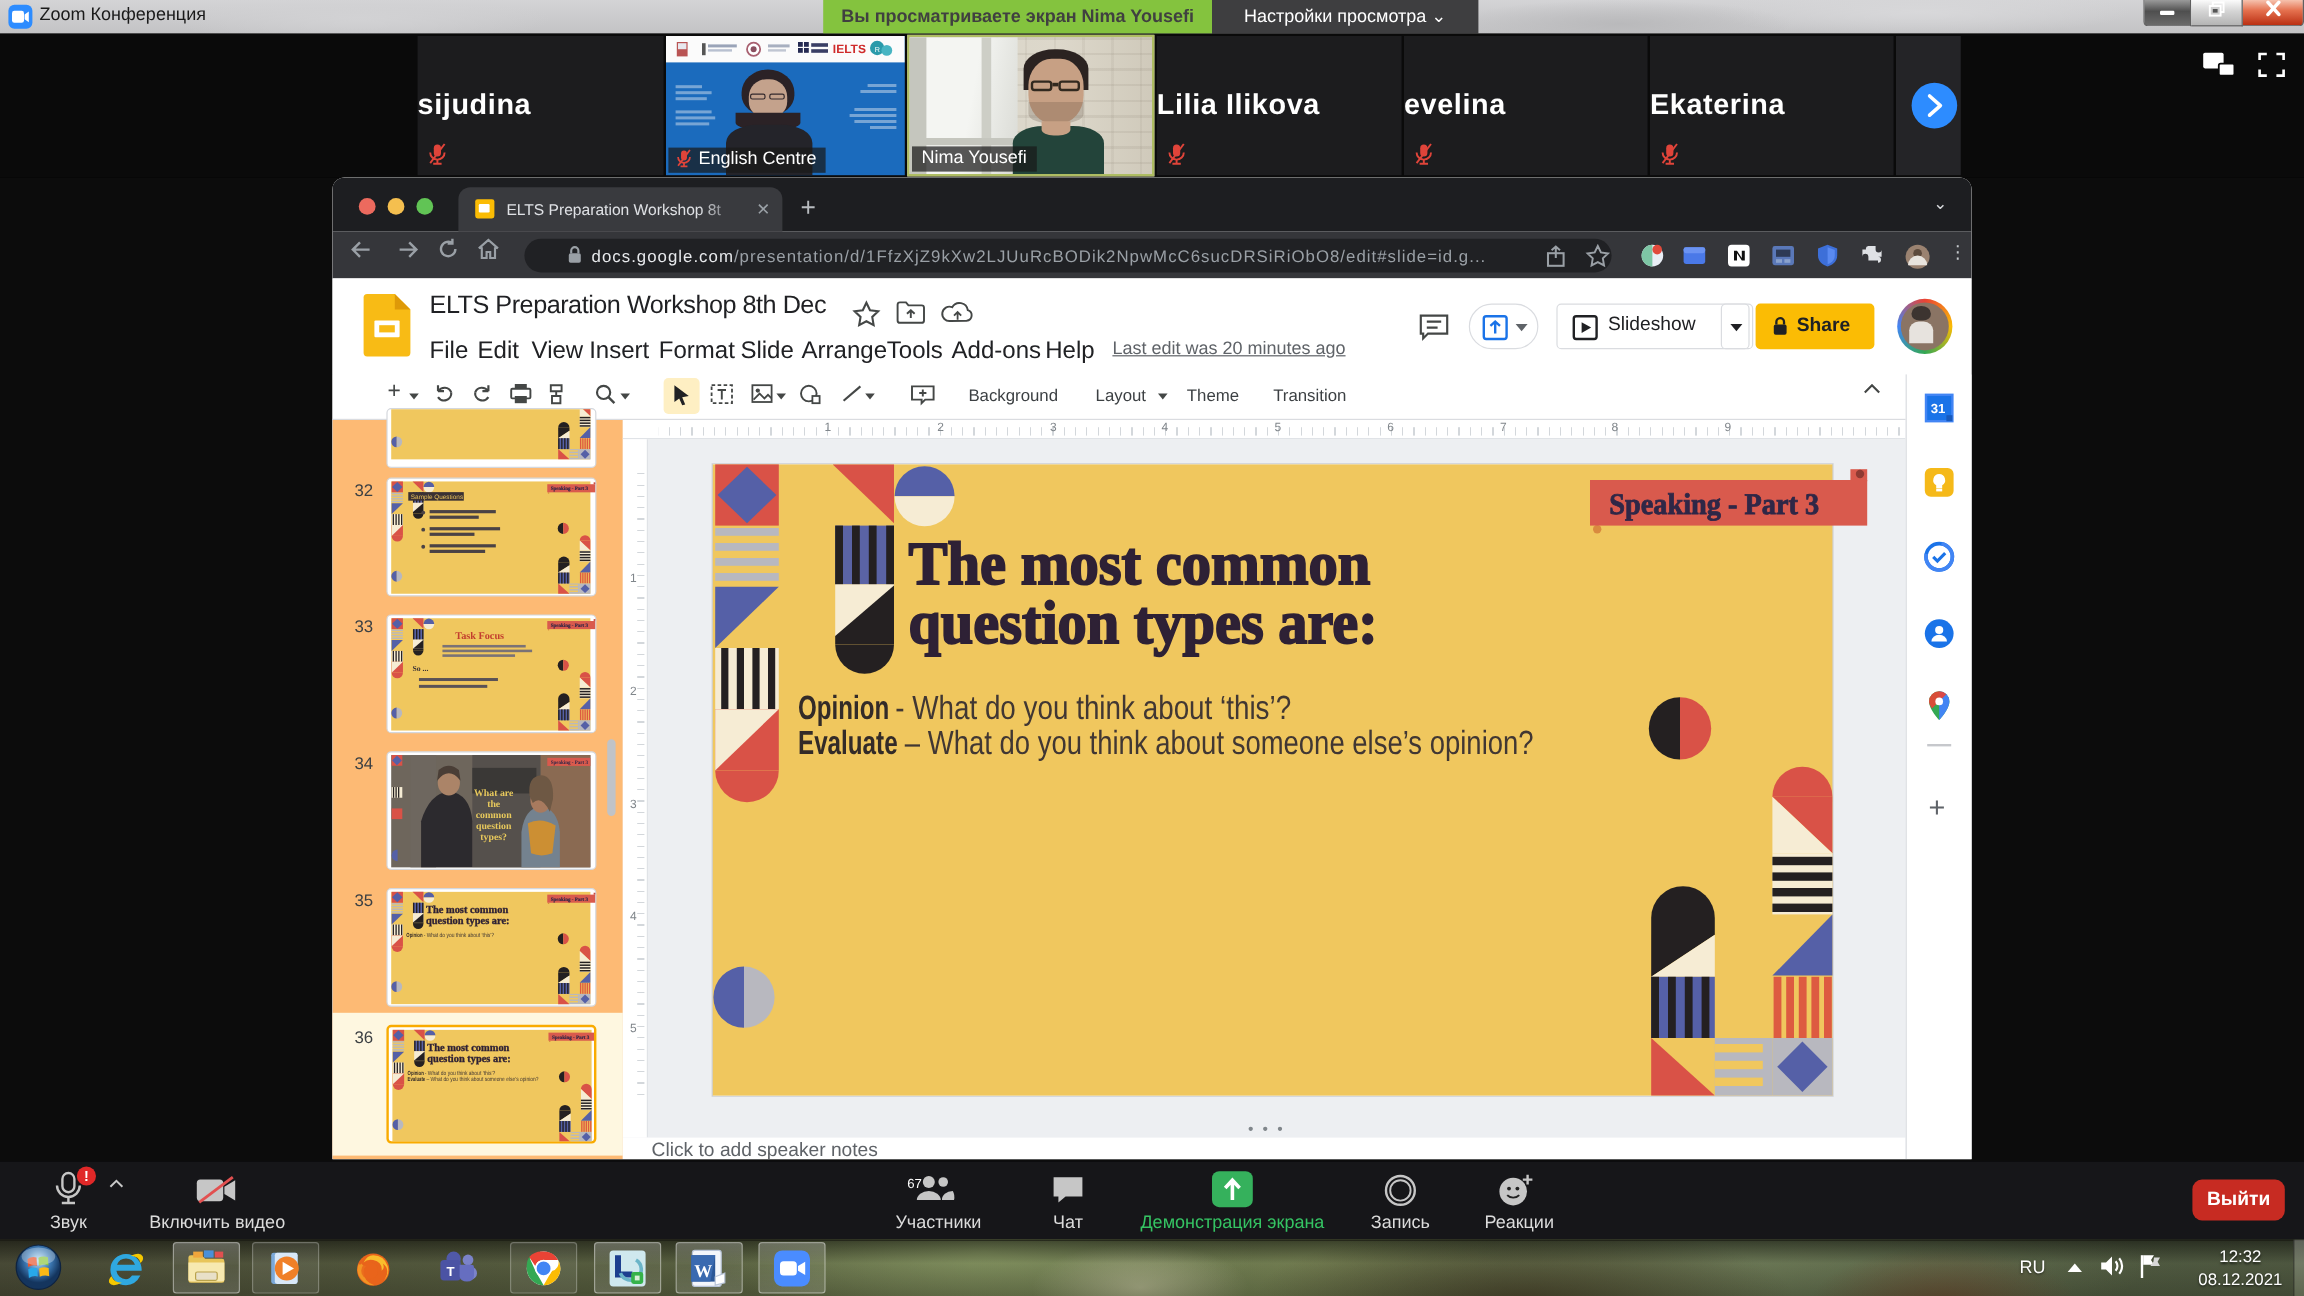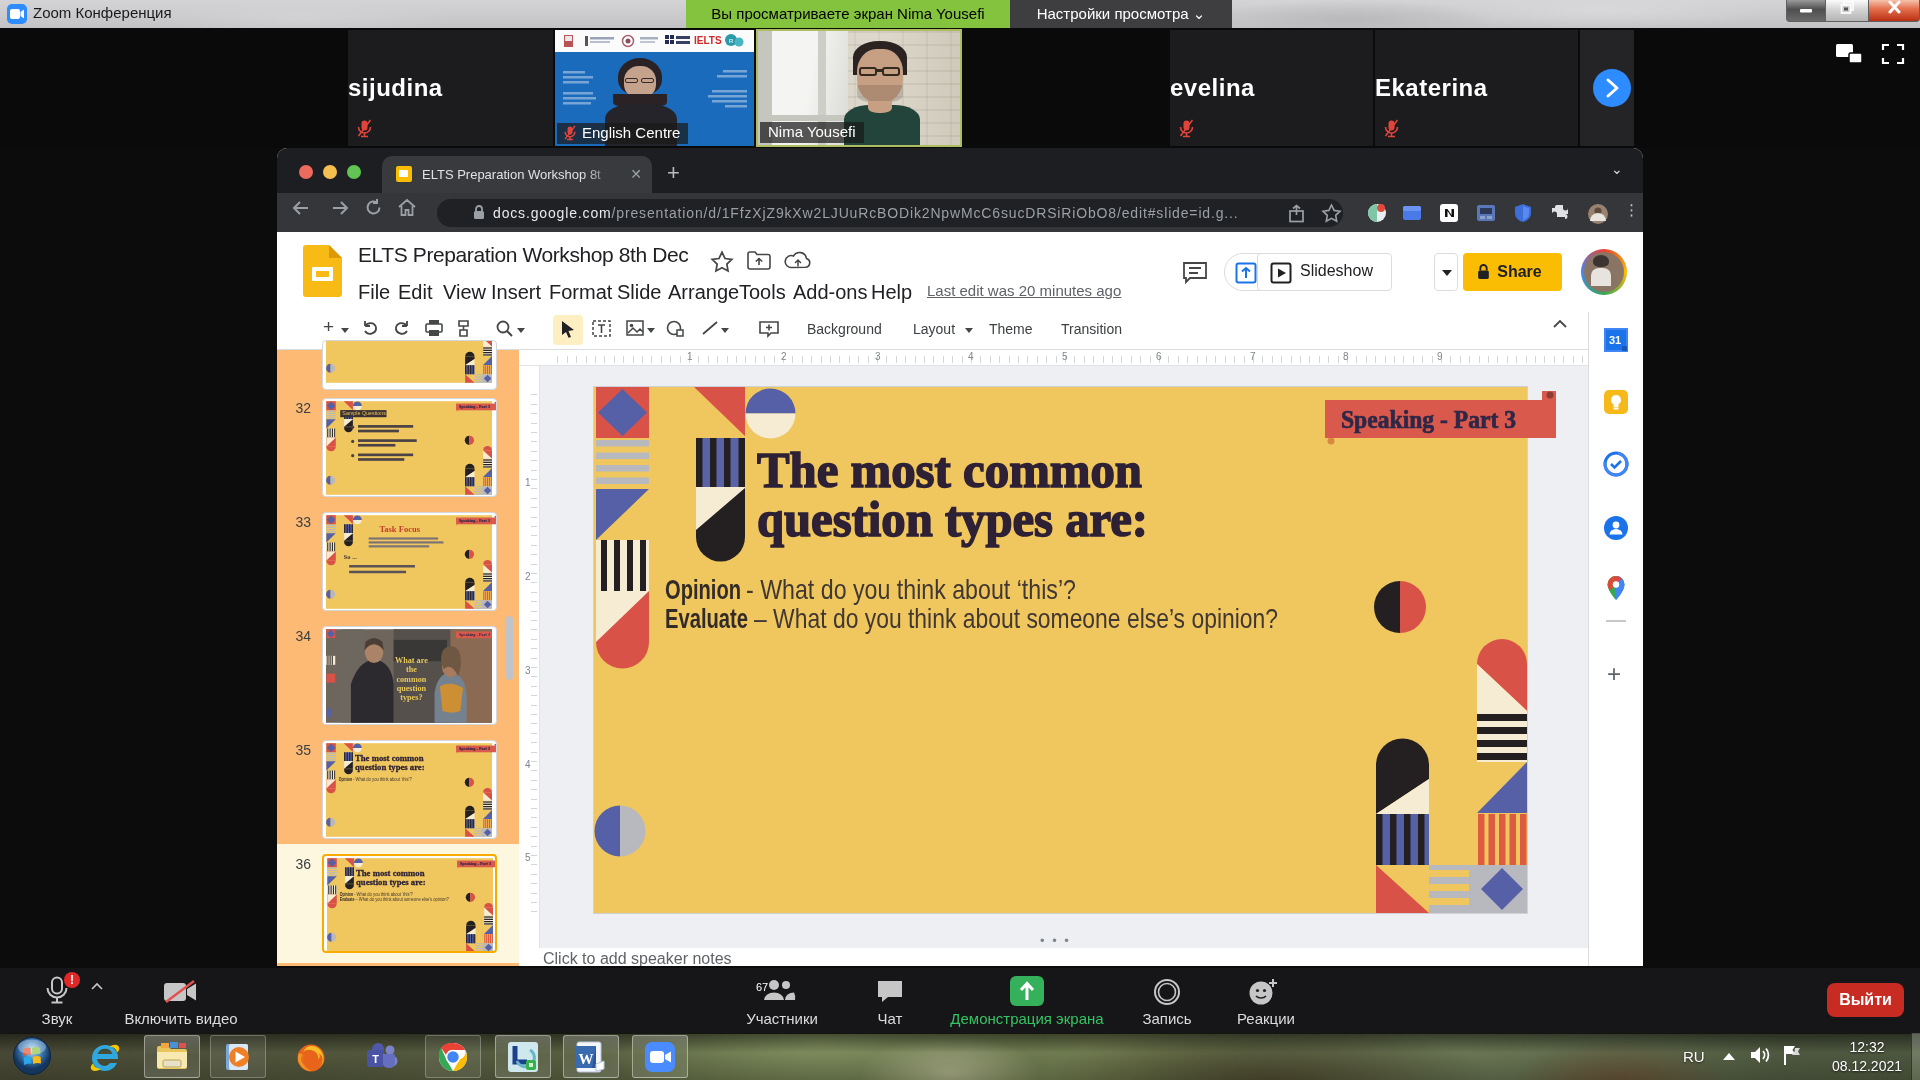--- a/index.html
+++ b/index.html
@@ -9,21 +9,21 @@
 
 #titlebar{position:absolute;left:0;top:0;width:1920px;height:28px;background:radial-gradient(180px 25px at 1350px 20px,#b9b9bb,transparent 80%),radial-gradient(220px 25px at 1600px 10px,#d8d8da,transparent 80%),radial-gradient(200px 28px at 300px 15px,#d2d2d4,transparent 80%),linear-gradient(#d4d4d6,#c3c3c5);}
 #titlebar .zicon{position:absolute;left:7px;top:4px;width:20px;height:20px;border-radius:5px;background:#2d8cff}
 #titlebar .zicon svg{position:absolute;left:3px;top:5px}
 #titlebar .ztext{position:absolute;left:33px;top:4px;font-size:15px;color:#1a1a1a}
 .winbtn{position:absolute;top:0;height:22px;border:1px solid #5f5f5f;border-top:none;text-align:center}
 #btnmin{left:1786px;width:40px;border-radius:0 0 0 4px;background:linear-gradient(#9a9a9a,#4f4f4f 45%,#6a6a6a)}
 #btnmax{left:1826px;width:43px;border-left:none;background:linear-gradient(#fbfbfb,#d4d4d4 45%,#b4b4b4)}
 #btnclose{left:1869px;width:51px;background:linear-gradient(#f6c2ae,#e4704e 42%,#ba2f12);border-radius:0 0 4px 0;border-left:none}
 
-#gbanner{position:absolute;left:686px;top:0;width:324px;height:28px;background:#84c33e;color:#000000;font-weight:normal;font-size:15px;text-align:center;line-height:28px}
+#gbanner{position:absolute;left:686px;top:0;width:324px;height:28px;background:#84c33e;color:#404040;font-weight:bold;font-size:15px;text-align:center;line-height:28px}
 #vsettings{position:absolute;left:1010px;top:0;width:222px;height:28px;background:#3e3e40;color:#fff;font-size:15px;text-align:center;line-height:28px}
 
 #strip{position:absolute;left:0;top:28px;width:1920px;height:120px;background:#0a0a0a}
 .tile{position:absolute;top:2px;height:116px;background:#1c1c1e;overflow:hidden}
 .tname{position:absolute;width:100%;top:44px;font-size:24px;font-weight:bold;color:#fff;letter-spacing:.5px}
 .miclb{position:absolute;left:8px;bottom:8px}
 .badge{position:absolute;left:2px;bottom:2px;background:rgba(25,25,25,.72);color:#fff;font-size:15px;padding:1px 8px 3px 6px;white-space:nowrap}
 .badge svg{vertical-align:-3px;margin-right:5px}
 
 #sharebg{position:absolute;left:0;top:148px;width:1920px;height:820px;background:#0c0c0c}
@@ -49,21 +49,21 @@
 .extic{position:absolute;top:55px;width:20px;height:20px}
 
 #gshead{position:absolute;left:0;top:84px;width:1366px;height:80px;background:#fff}
 #gsicon{position:absolute;left:26px;top:97px;width:39px;height:52px}
 #gstitle{position:absolute;left:81px;top:95px;font-size:21px;color:#202124;letter-spacing:-0.4px}
 .hic{position:absolute;top:103px;color:#444746}
 .menu{position:absolute;top:133px;font-size:20px;color:#202124}
 #lastedit{position:absolute;left:650px;top:134px;font-size:15px;color:#5f6368;text-decoration:underline}
 .hbtn{position:absolute;top:105px;height:38px;border:1px solid #dadce0;border-radius:20px;background:#fff}
 #present{left:947px;width:58px}
-#slideshow{left:980px;width:135px;border-radius:4px}
+#slideshow{left:1020px;width:164px;border-radius:4px}
 #ssdrop{left:1157px;width:24px;border-radius:4px}
 #sharebtn{position:absolute;left:1186px;top:105px;width:99px;height:38px;background:#fbbc04;border-radius:4px;color:#202124;font-weight:bold;font-size:16px;text-align:center;line-height:38px}
 #avatar2{position:absolute;left:1304px;top:101px;width:46px;height:46px;border-radius:50%;background:conic-gradient(#ea4335,#fbbc04,#34a853,#4285f4,#ea4335);}
 #avatar2 i{position:absolute;left:3px;top:3px;width:40px;height:40px;border-radius:50%;background:#8a7464}
 #avatar2 u{position:absolute;left:12px;top:6px;width:16px;height:12px;border-radius:50% 50% 40% 40%;background:#3c3430}
 #avatar2 s{position:absolute;left:10px;top:19px;width:20px;height:18px;border-radius:40% 40% 0 0;background:#e7e3de}
 
 #gstool{position:absolute;left:0;top:164px;width:1366px;height:38px;background:#fff;border-bottom:1px solid #dadce0;font-size:15px;color:#3c4043}
 .tbt{position:absolute;top:172px;color:#444746}
 .tbtxt{position:absolute;top:173px;color:#3c4043;font-size:14px}
@@ -327,20 +327,31 @@
     <div class="abs" style="left:99px;top:18px;width:46px;height:54px;border-radius:42% 42% 44% 44%;background:#c7a084"></div>
     <div class="abs" style="left:99px;top:54px;width:46px;height:18px;border-radius:0 0 44% 44%;background:rgba(80,62,52,.22)"></div>
     <div class="abs" style="left:101px;top:36px;width:18px;height:9px;border:2px solid #32291f;border-radius:3px"></div>
     <div class="abs" style="left:124px;top:36px;width:18px;height:9px;border:2px solid #32291f;border-radius:3px"></div>
     <div class="abs" style="left:119px;top:38px;width:5px;height:2.5px;background:#32291f"></div>
     <div class="abs" style="left:86px;top:74px;width:76px;height:42px;border-radius:34% 34% 0 0;background:#23443a"></div>
     <div class="abs" style="left:110px;top:70px;width:24px;height:12px;background:#c7a084;border-radius:0 0 42% 42%"></div>
     <div class="badge" style="padding-left:8px">Nima Yousefi</div>
   </div>
 
+  <div class="tile" style="left:964px;width:204px">
+      <div class="tname">Lilia Ilikova</div>
+    <svg class="miclb" width="17" height="19" viewBox="0 0 17 19">
+        <g stroke="#e0443a" stroke-width="1.6" fill="none">
+          <rect x="5.5" y="1.5" width="6" height="10" rx="3" fill="#e0443a" stroke="none"></rect>
+          <path d="M2.5 8 a6 6 0 0 0 12 0"></path>
+          <path d="M8.5 14 v3 M5 17.5 h7"></path>
+          <path d="M14.5 1 L2.5 17"></path>
+        </g>
+      </svg>
+  </div>
   <div class="tile" style="left:1170px;width:203px">
       <div class="tname">evelina</div>
     <svg class="miclb" width="17" height="19" viewBox="0 0 17 19">
         <g stroke="#e0443a" stroke-width="1.6" fill="none">
           <rect x="5.5" y="1.5" width="6" height="10" rx="3" fill="#e0443a" stroke="none"></rect>
           <path d="M2.5 8 a6 6 0 0 0 12 0"></path>
           <path d="M8.5 14 v3 M5 17.5 h7"></path>
           <path d="M14.5 1 L2.5 17"></path>
         </g>
       </svg>

